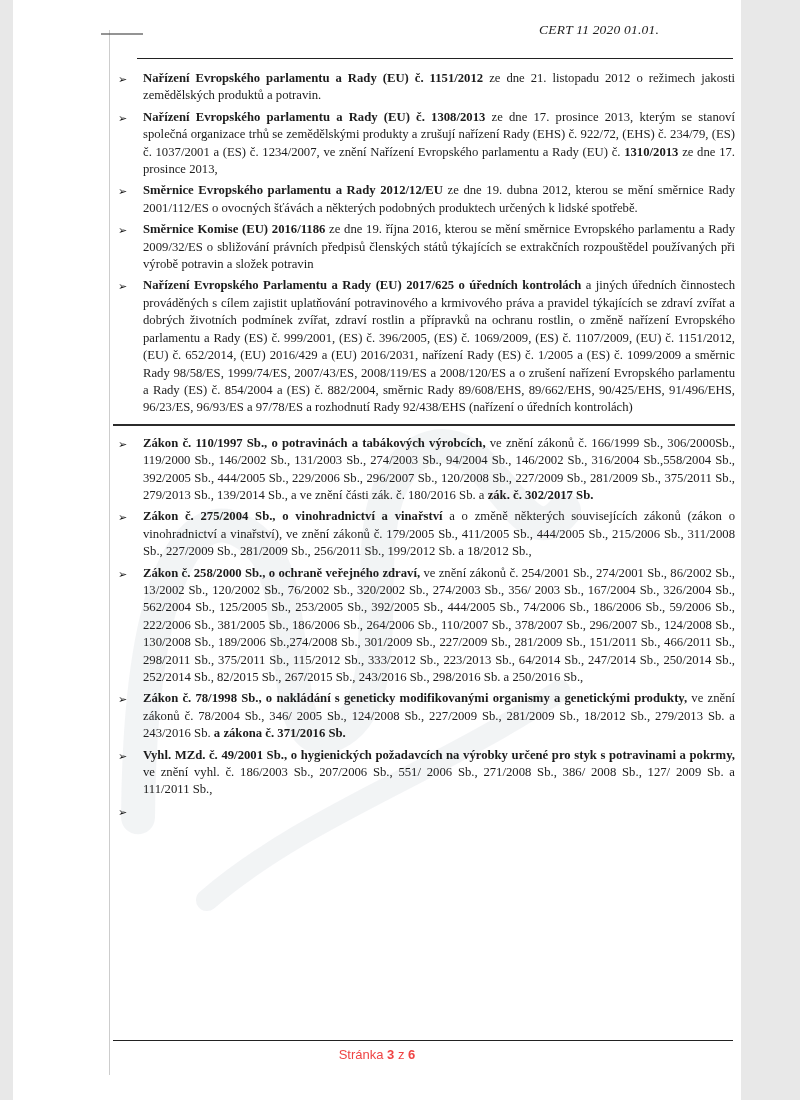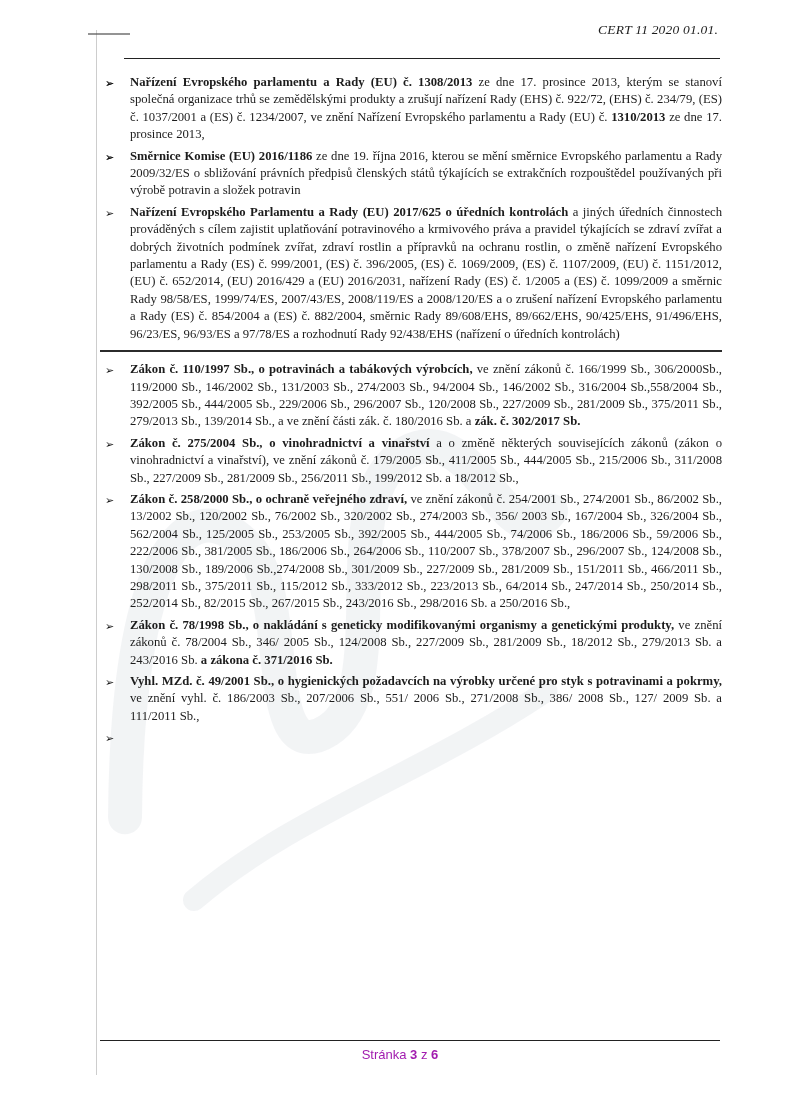--- a/index.html
+++ b/index.html
@@ -3,22 +3,22 @@
 <meta charset="utf-8">
 <style>
   * { margin:0; padding:0; box-sizing:border-box; }
   html,body { width:800px; height:1100px; }
   body {
     background:#e8e8e8;
     font-family:"Liberation Serif", serif;
     color:#1c1c1c;
   }
   .page {
-    position:relative; width:800px; height:1100px;
-    background:#ffffff; overflow:hidden;
+    position:relative; width:728px; height:1100px;
+    background:#ffffff; overflow:hidden;margin-left:13px;
   }
   
   .scan-vline { position:absolute; left:96px; top:30px; height:1045px; width:1px; background:rgba(90,90,90,.30); }
   .scan-tick  { position:absolute; left:88px; top:33px; width:42px; height:2px; background:rgba(60,60,60,.55); }
   .watermark  { position:absolute; left:30px; top:330px; width:560px; height:560px; opacity:.07; transform:rotate(-18deg); pointer-events:none; }
 
   .doc-code {
     position:absolute; top:22px; right:82px;
     font-style:italic; font-size:13.5px; letter-spacing:.2px;
   }
@@ -32,21 +32,21 @@
   }
   li.item .marker {
     position:absolute; left:5px; top:1px; font-size:11px; color:#111;
   }
   li.item b { font-weight:bold; }
   .separator { border-top:2px solid #2b2b2b; margin:7px 0 9px 0; }
 
   .footer-rule { position:absolute; left:100px; top:1040px; width:620px; border-top:1.5px solid #222; }
   .footer-text {
     position:absolute; top:1047px; left:0; width:100%;
-    text-align:center; font-family:"Liberation Sans", sans-serif; font-size:13px; color:#a21caf;
+    text-align:center; font-family:"Liberation Sans", sans-serif; font-size:13px; color:#ef4444;
   }
   .footer-text b { font-weight:bold; }
 </style>
 </head>
 <body>
 
 <div class="page">
 
   <div class="scan-tick"></div>
   <div class="scan-vline"></div>
@@ -54,23 +54,23 @@
   <svg class="watermark" viewBox="0 0 560 560" xmlns="http://www.w3.org/2000/svg">
     <path d="M40,420 C120,180 200,120 240,200 C270,260 180,420 260,400 C340,380 330,180 420,160 C500,145 480,300 540,260" fill="none" stroke="#5a6b85" stroke-width="34" stroke-linecap="round"></path>
     <path d="M80,520 C200,470 340,470 480,430" fill="none" stroke="#5a6b85" stroke-width="22" stroke-linecap="round"></path>
   </svg>
 
   <div class="doc-code">CERT 11 2020 01.01.</div>
   <div class="header-rule"></div>
 
   <main>
     <ul id="group-0">
-        <li class="item"><span class="marker">➢</span></li>
+        <li class="item"><span class="marker">➢</span><span><b>Nařízení Evropského parlamentu a Rady (EU) č. 1151/2012</b><span> ze dne 21. listopadu 2012 o režimech jakosti zemědělských produktů a potravin.</span></span></li>
         <li class="item"><span class="marker">➢</span><span><b>Nařízení Evropského parlamentu a Rady (EU) č. 1308/2013</b><span> ze dne 17. prosince 2013, kterým se stanoví společná organizace trhů se zemědělskými produkty a zrušují nařízení Rady (EHS) č. 922/72, (EHS) č. 234/79, (ES) č. 1037/2001 a (ES) č. 1234/2007, ve znění Nařízení Evropského parlamentu a Rady (EU) č. </span><b>1310/2013</b><span> ze dne 17. prosince 2013,</span></span></li>
-        <li class="item"><span class="marker">➢</span></li>
+        <li class="item"><span class="marker">➢</span><span><b>Směrnice Evropského parlamentu a Rady 2012/12/EU</b><span> ze dne 19. dubna 2012, kterou se mění směrnice Rady 2001/112/ES o ovocných šťávách a některých podobných produktech určených k lidské spotřebě.</span></span></li>
         <li class="item"><span class="marker">➢</span><span><b>Směrnice Komise (EU) 2016/1186</b><span> ze dne 19. října 2016, kterou se mění směrnice Evropského parlamentu a Rady 2009/32/ES o sbližování právních předpisů členských států týkajících se extrakčních rozpouštědel používaných při výrobě potravin a složek potravin</span></span></li>
         <li class="item"><span class="marker">➢</span><span><b>Nařízení Evropského Parlamentu a Rady (EU) 2017/625 o úředních kontrolách</b><span> a jiných úředních činnostech prováděných s cílem zajistit uplatňování potravinového a krmivového práva a pravidel týkajících se zdraví zvířat a dobrých životních podmínek zvířat, zdraví rostlin a přípravků na ochranu rostlin, o změně nařízení Evropského parlamentu a Rady (ES) č. 999/2001, (ES) č. 396/2005, (ES) č. 1069/2009, (ES) č. 1107/2009, (EU) č. 1151/2012, (EU) č. 652/2014, (EU) 2016/429 a (EU) 2016/2031, nařízení Rady (ES) č. 1/2005 a (ES) č. 1099/2009 a směrnic Rady 98/58/ES, 1999/74/ES, 2007/43/ES, 2008/119/ES a 2008/120/ES a o zrušení nařízení Evropského parlamentu a Rady (ES) č. 854/2004 a (ES) č. 882/2004, směrnic Rady 89/608/EHS, 89/662/EHS, 90/425/EHS, 91/496/EHS, 96/23/ES, 96/93/ES a 97/78/ES a rozhodnutí Rady 92/438/EHS (nařízení o úředních kontrolách)</span></span></li>
       </ul>
     <div class="separator"></div>
     <ul id="group-1">
         <li class="item"><span class="marker">➢</span><span><b>Zákon č. 110/1997 Sb., o potravinách a tabákových výrobcích,</b><span> ve znění zákonů č. 166/1999 Sb., 306/2000Sb., 119/2000 Sb., 146/2002 Sb., 131/2003 Sb., 274/2003 Sb., 94/2004 Sb., 146/2002 Sb., 316/2004 Sb.,558/2004 Sb., 392/2005 Sb., 444/2005 Sb., 229/2006 Sb., 296/2007 Sb., 120/2008 Sb., 227/2009 Sb., 281/2009 Sb., 375/2011 Sb., 279/2013 Sb., 139/2014 Sb., a ve znění části zák. č. 180/2016 Sb. a </span><b>zák. č. 302/2017 Sb.</b></span></li>
         <li class="item"><span class="marker">➢</span><span><b>Zákon č. 275/2004 Sb., o vinohradnictví a vinařství</b><span> a o změně některých souvisejících zákonů (zákon o vinohradnictví a vinařství), ve znění zákonů č. 179/2005 Sb., 411/2005 Sb., 444/2005 Sb., 215/2006 Sb., 311/2008 Sb., 227/2009 Sb., 281/2009 Sb., 256/2011 Sb., 199/2012 Sb. a 18/2012 Sb.,</span></span></li>
         <li class="item"><span class="marker">➢</span><span><b>Zákon č. 258/2000 Sb., o ochraně veřejného zdraví,</b><span> ve znění zákonů č. 254/2001 Sb., 274/2001 Sb., 86/2002 Sb., 13/2002 Sb., 120/2002 Sb., 76/2002 Sb., 320/2002 Sb., 274/2003 Sb., 356/ 2003 Sb., 167/2004 Sb., 326/2004 Sb., 562/2004 Sb., 125/2005 Sb., 253/2005 Sb., 392/2005 Sb., 444/2005 Sb., 74/2006 Sb., 186/2006 Sb., 59/2006 Sb., 222/2006 Sb., 381/2005 Sb., 186/2006 Sb., 264/2006 Sb., 110/2007 Sb., 378/2007 Sb., 296/2007 Sb., 124/2008 Sb., 130/2008 Sb., 189/2006 Sb.,274/2008 Sb., 301/2009 Sb., 227/2009 Sb., 281/2009 Sb., 151/2011 Sb., 466/2011 Sb., 298/2011 Sb., 375/2011 Sb., 115/2012 Sb., 333/2012 Sb., 223/2013 Sb., 64/2014 Sb., 247/2014 Sb., 250/2014 Sb., 252/2014 Sb., 82/2015 Sb., 267/2015 Sb., 243/2016 Sb., 298/2016 Sb. a 250/2016 Sb.,</span></span></li>
         <li class="item"><span class="marker">➢</span><span><b>Zákon č. 78/1998 Sb., o nakládání s geneticky modifikovanými organismy a genetickými produkty,</b><span> ve znění zákonů č. 78/2004 Sb., 346/ 2005 Sb., 124/2008 Sb., 227/2009 Sb., 281/2009 Sb., 18/2012 Sb., 279/2013 Sb. a 243/2016 Sb. </span><b>a zákona č. 371/2016 Sb.</b></span></li>
         <li class="item"><span class="marker">➢</span><span><b>Vyhl. MZd. č. 49/2001 Sb., o hygienických požadavcích na výrobky určené pro styk s potravinami a pokrmy,</b><span> ve znění vyhl. č. 186/2003 Sb., 207/2006 Sb., 551/ 2006 Sb., 271/2008 Sb., 386/ 2008 Sb., 127/ 2009 Sb. a 111/2011 Sb.,</span></span></li>

